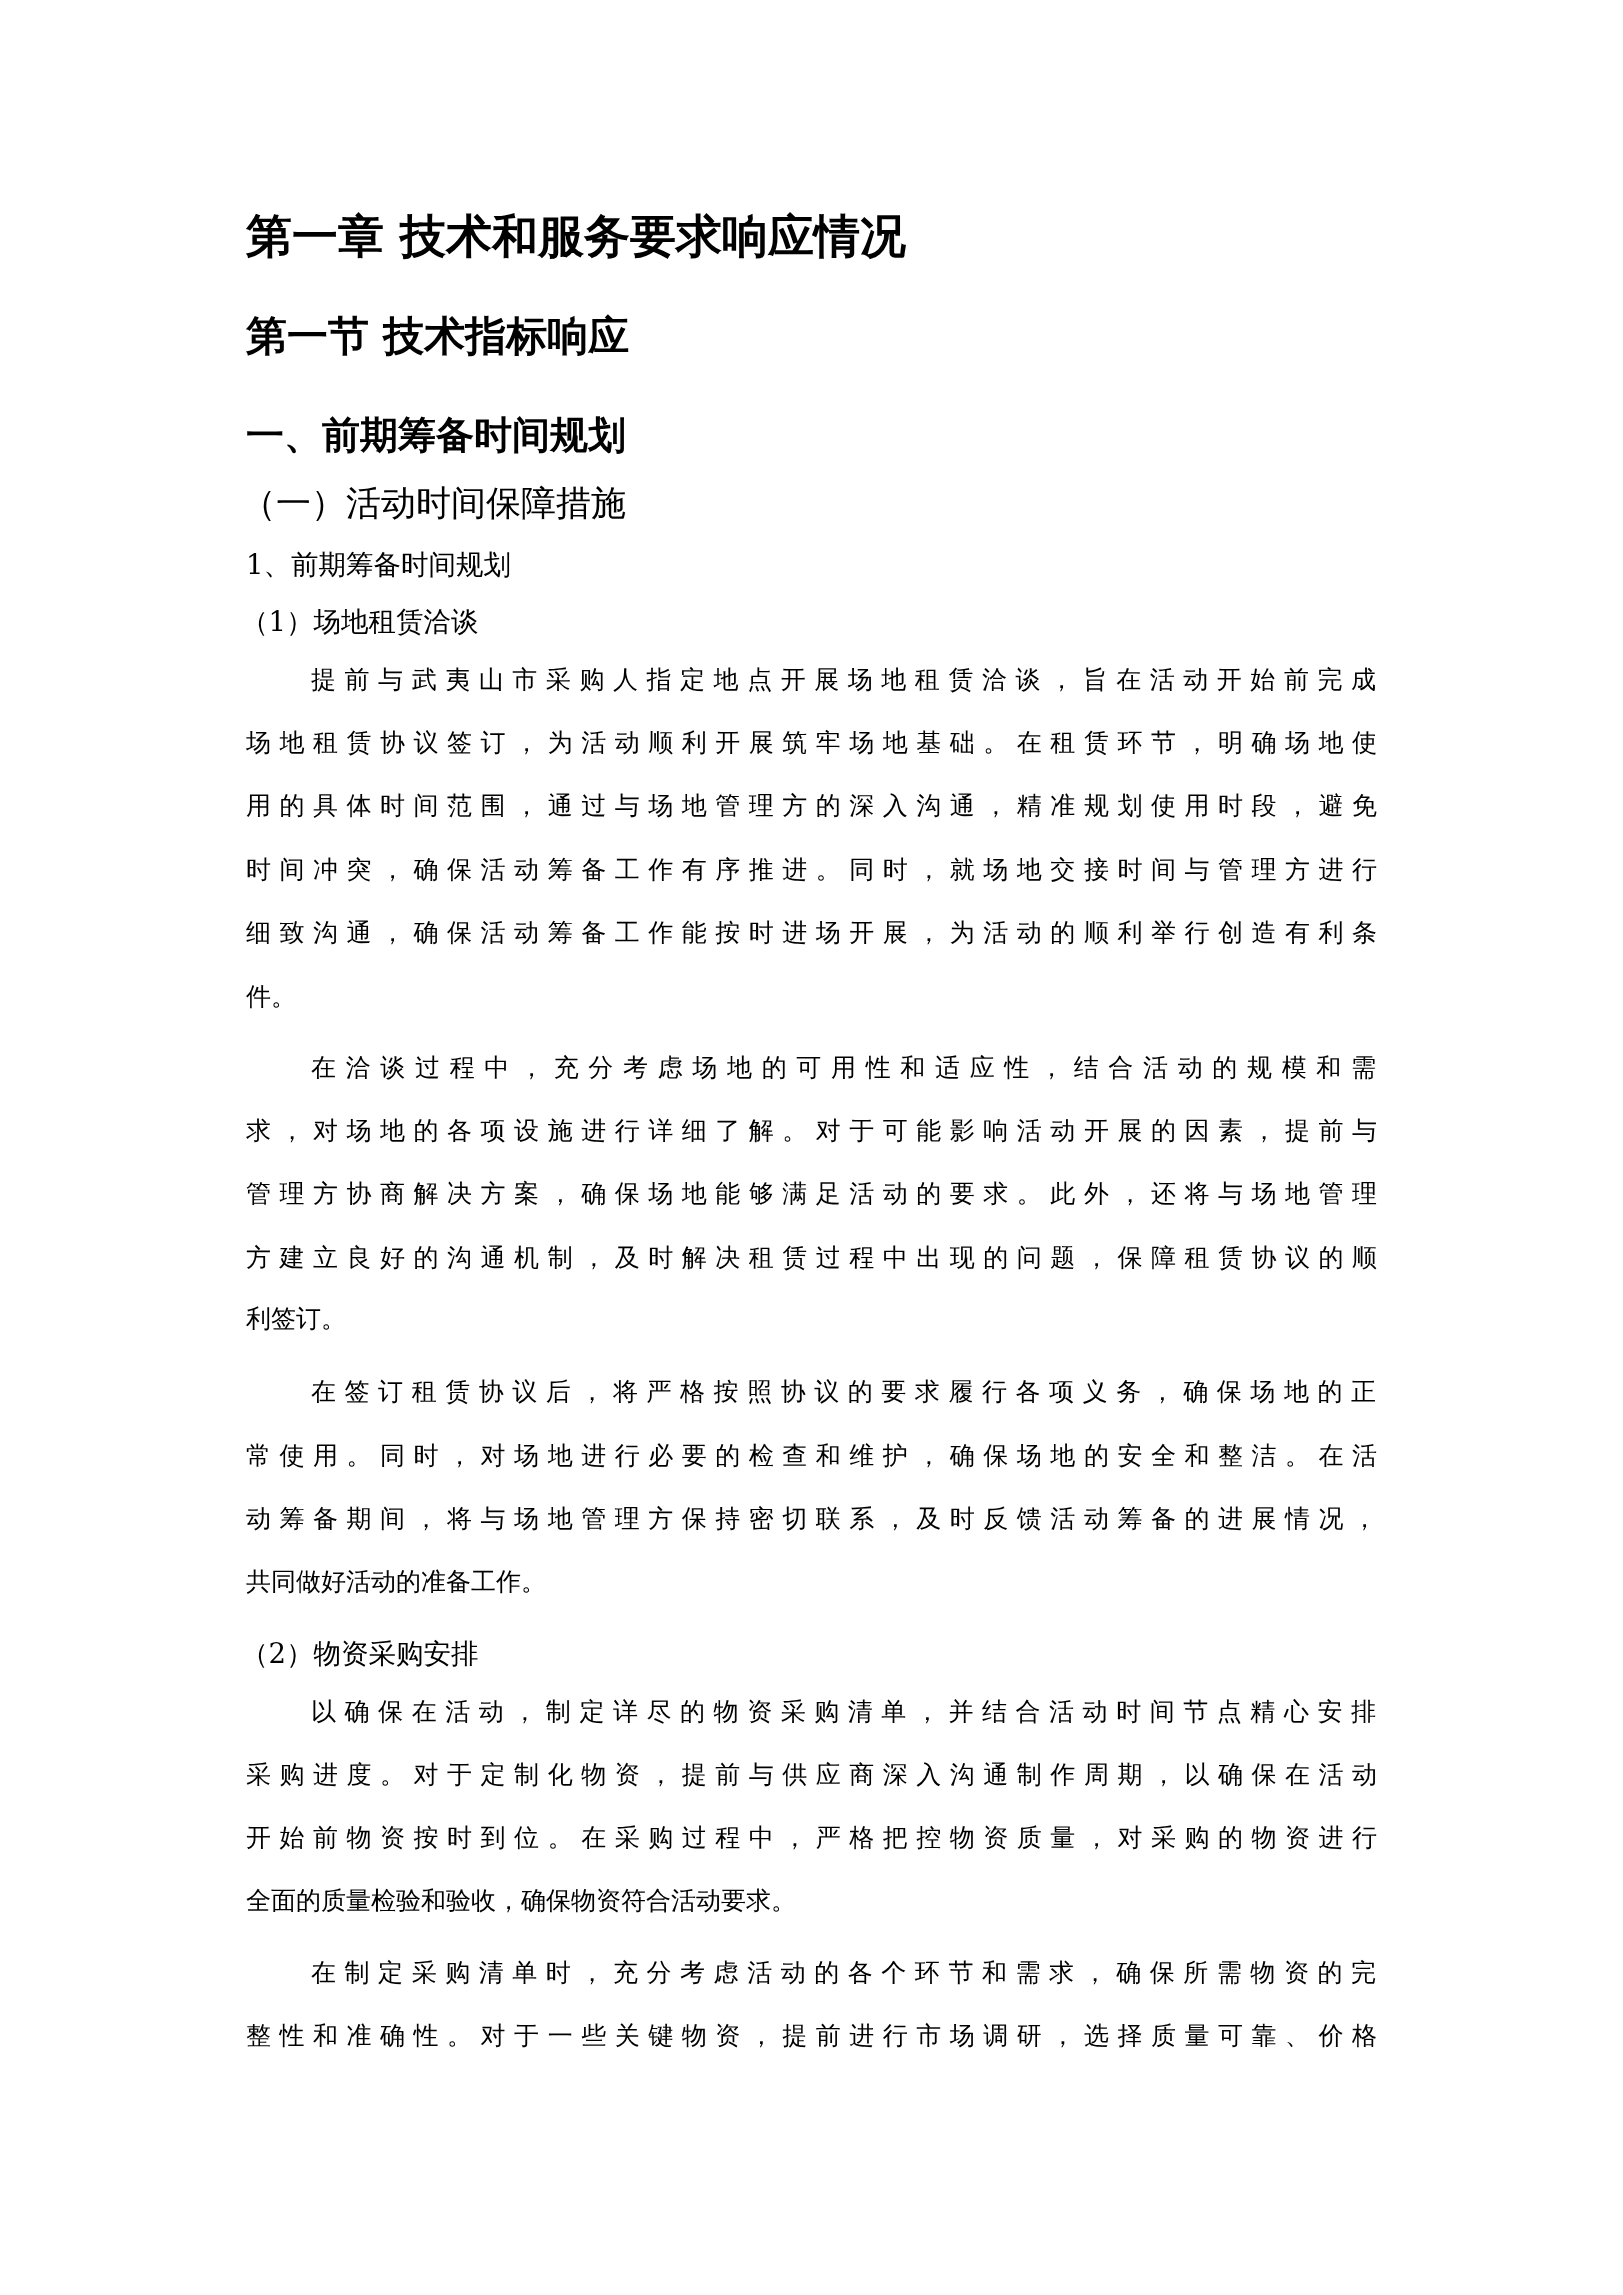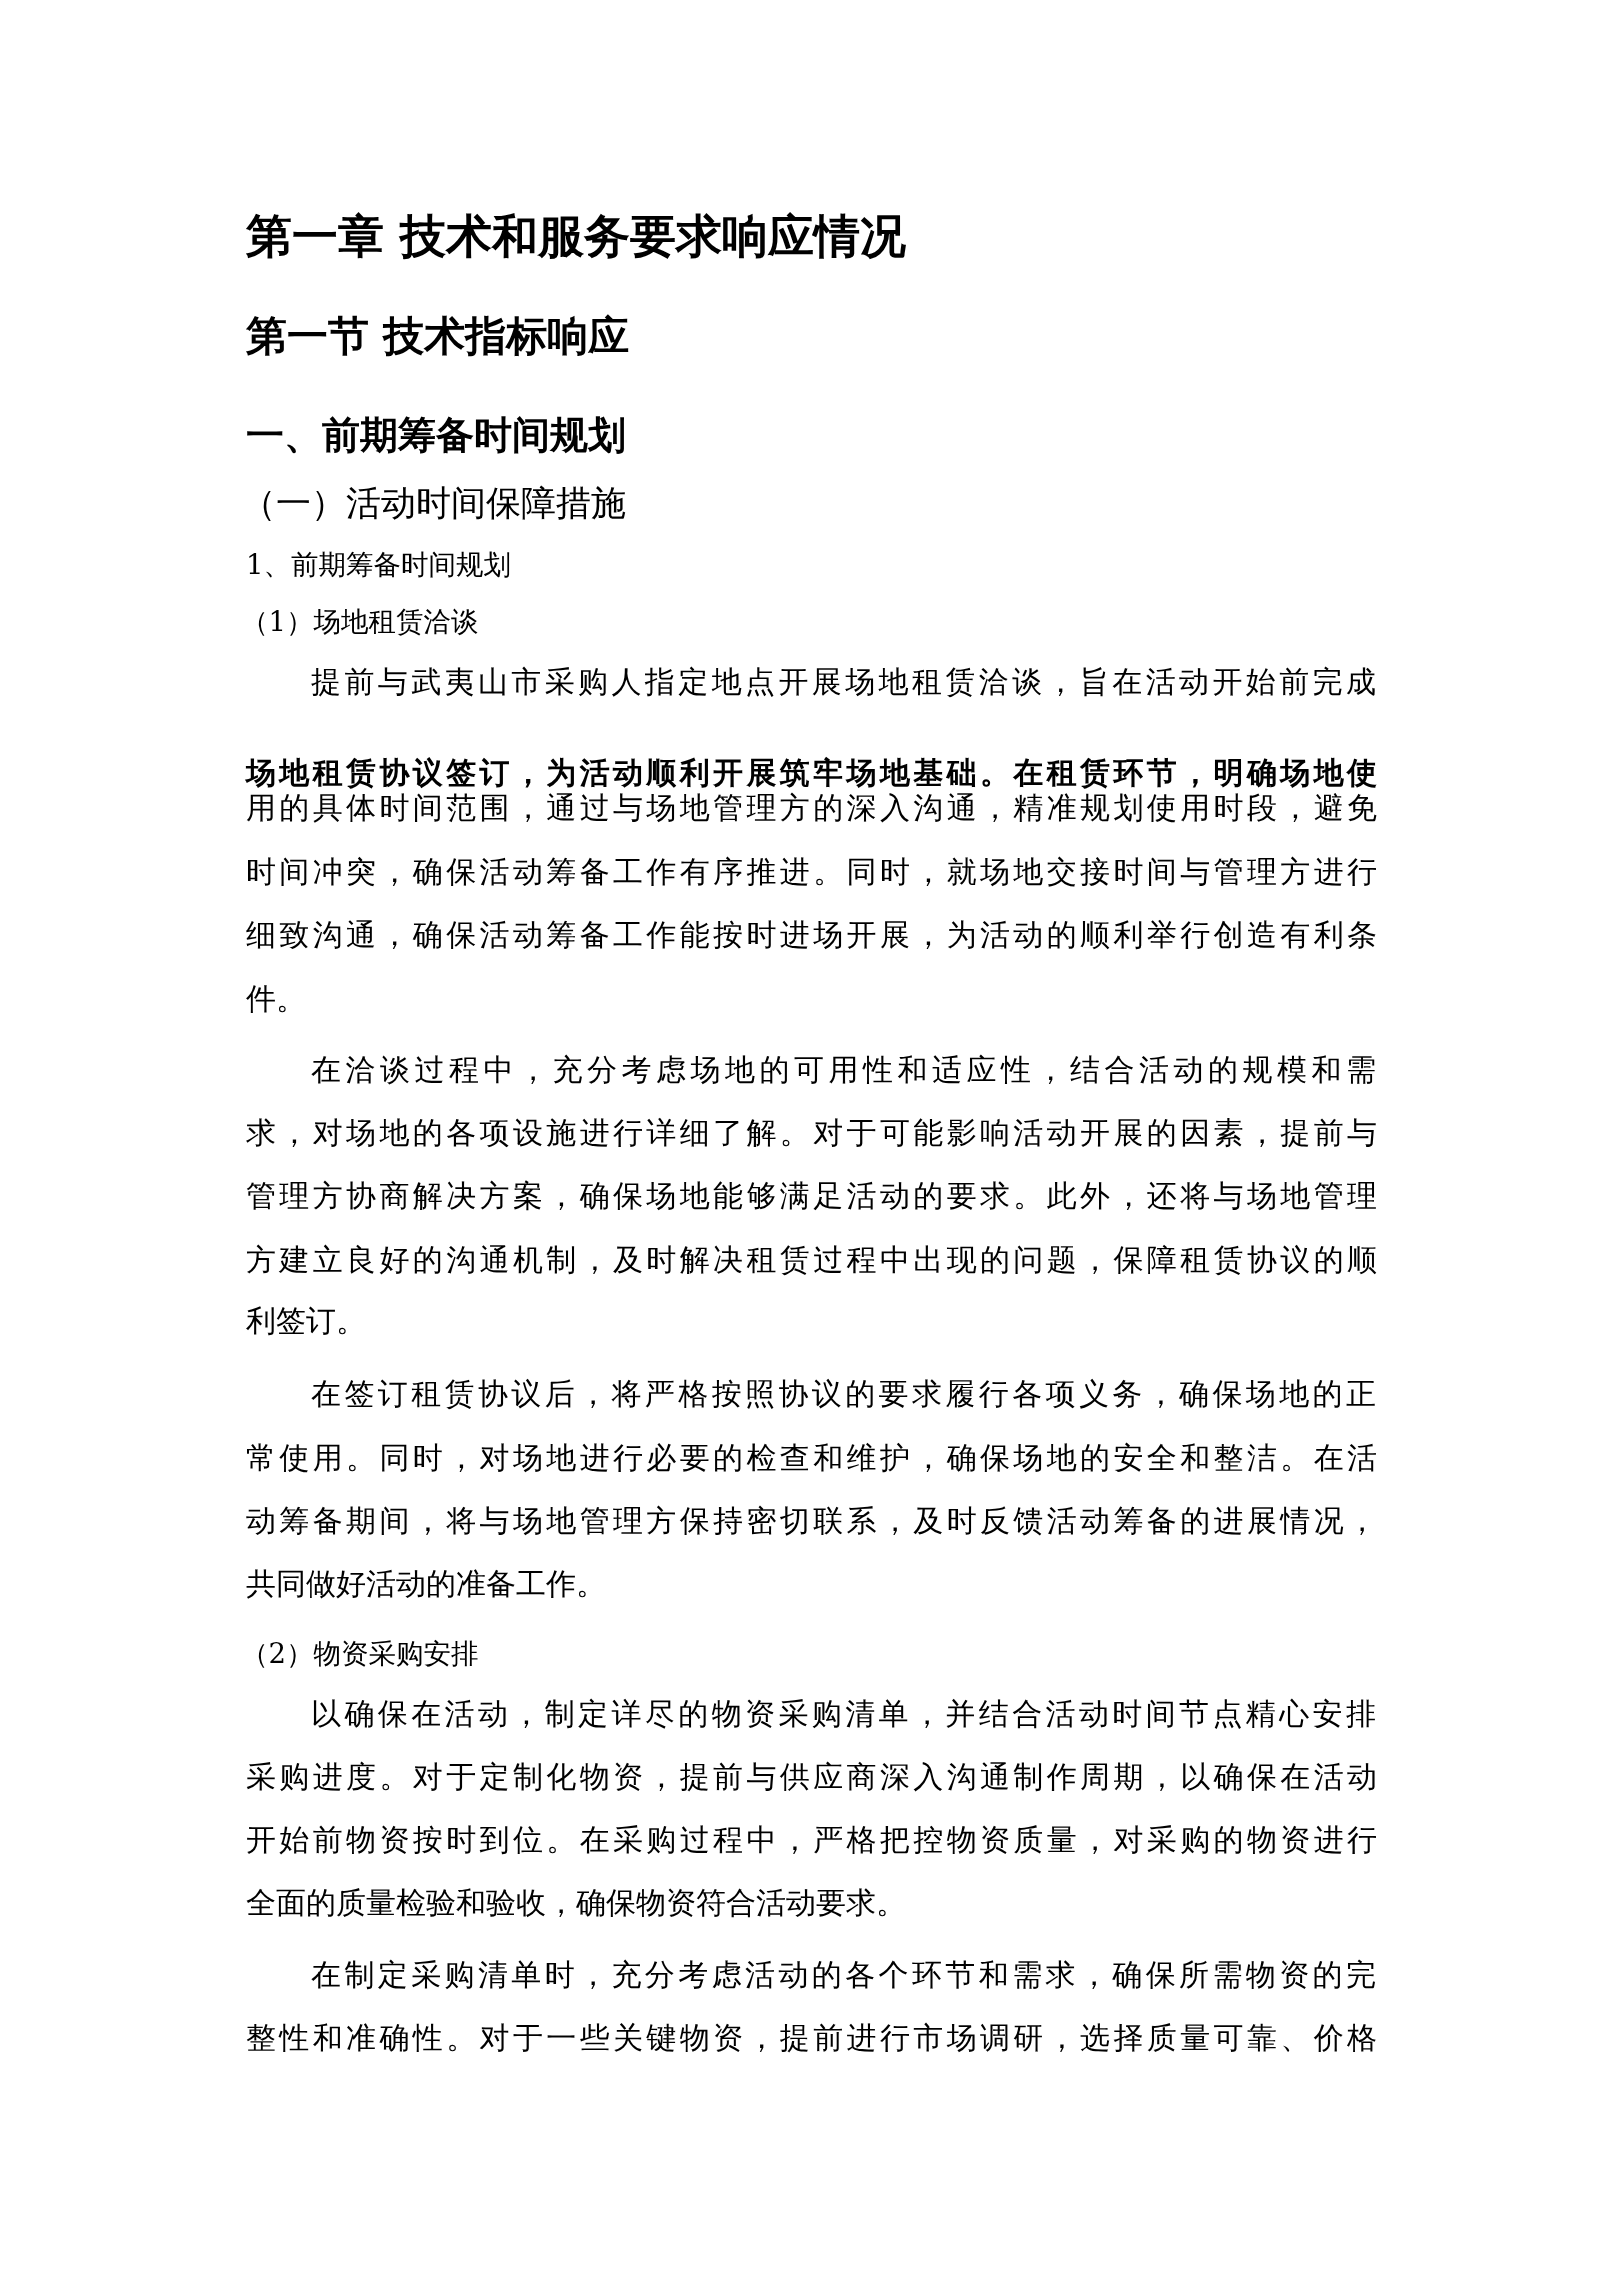--- a/index.html
+++ b/index.html
@@ -5,39 +5,39 @@
   html, body { margin: 0; padding: 0; background: #ffffff; }
   body { width: 1623px; height: 2295px; position: relative; overflow: hidden;
          font-family: "DejaVu Serif", "Liberation Serif", serif; color: #000; }
   .page { position: absolute; left: 0; top: 0; width: 1313px; height: 2295px; background: #fff; }
   .line { position: absolute; left: 246px; white-space: nowrap; line-height: 1; }
   .h1 { font-size: 46px; font-weight: bold; font-family: "DejaVu Sans", "Liberation Sans", sans-serif; }
   .h2 { font-size: 41px; font-weight: bold; font-family: "DejaVu Sans", "Liberation Sans", sans-serif; }
   .h3 { font-size: 38px; font-weight: bold; font-family: "DejaVu Sans", "Liberation Sans", sans-serif; }
   .h4 { font-size: 35px; text-align: center; }
   .h5 { font-size: 27.5px; }
-  .body { font-size: 30px; width: 1131px; text-align: justify; text-align-last: justify; }
+  .body { font-size: 25px; width: 1131px; text-align: justify; text-align-last: justify; }
   .body.last { text-align-last: left; }
   .body.indent { left: 311px; width: 1065px; }
 </style>
 </head>
 <body>
 
 <div class="page">
 
   <div class="line h1" style="top:213px;">第一章  技术和服务要求响应情况</div>
   <div class="line h2" style="top:316px;">第一节  技术指标响应</div>
   <div class="line h3" style="top:416px;">一、前期筹备时间规划</div>
   <div class="line h4" style="top:486px; left:241px;">（一）活动时间保障措施</div>
   <div class="line h5" style="top:551px;">1、前期筹备时间规划</div>
 
   <div class="line h5" style="top:608px; left:241px;">（1）场地租赁洽谈</div>
 
   <div class="line body indent" style="top:667px;">提前与武夷山市采购人指定地点开展场地租赁洽谈，旨在活动开始前完成</div>
-  <div class="line body" style="top:758px;font-weight:bold;">场地租赁协议签订，为活动顺利开展筑牢场地基础。在租赁环节，明确场地使</div>
+  <div class="line body" style="top:730px;">场地租赁协议签订，为活动顺利开展筑牢场地基础。在租赁环节，明确场地使</div>
   <div class="line body" style="top:793px;">用的具体时间范围，通过与场地管理方的深入沟通，精准规划使用时段，避免</div>
   <div class="line body" style="top:857px;">时间冲突，确保活动筹备工作有序推进。同时，就场地交接时间与管理方进行</div>
   <div class="line body" style="top:920px;">细致沟通，确保活动筹备工作能按时进场开展，为活动的顺利举行创造有利条</div>
   <div class="line body last" style="top:984px;">件。</div>
 
   <div class="line body indent" style="top:1055px;">在洽谈过程中，充分考虑场地的可用性和适应性，结合活动的规模和需</div>
   <div class="line body" style="top:1118px;">求，对场地的各项设施进行详细了解。对于可能影响活动开展的因素，提前与</div>
   <div class="line body" style="top:1181px;">管理方协商解决方案，确保场地能够满足活动的要求。此外，还将与场地管理</div>
   <div class="line body" style="top:1245px;">方建立良好的沟通机制，及时解决租赁过程中出现的问题，保障租赁协议的顺</div>
   <div class="line body last" style="top:1308px;font-family:Liberation Mono, monospace;">利签订。</div>

